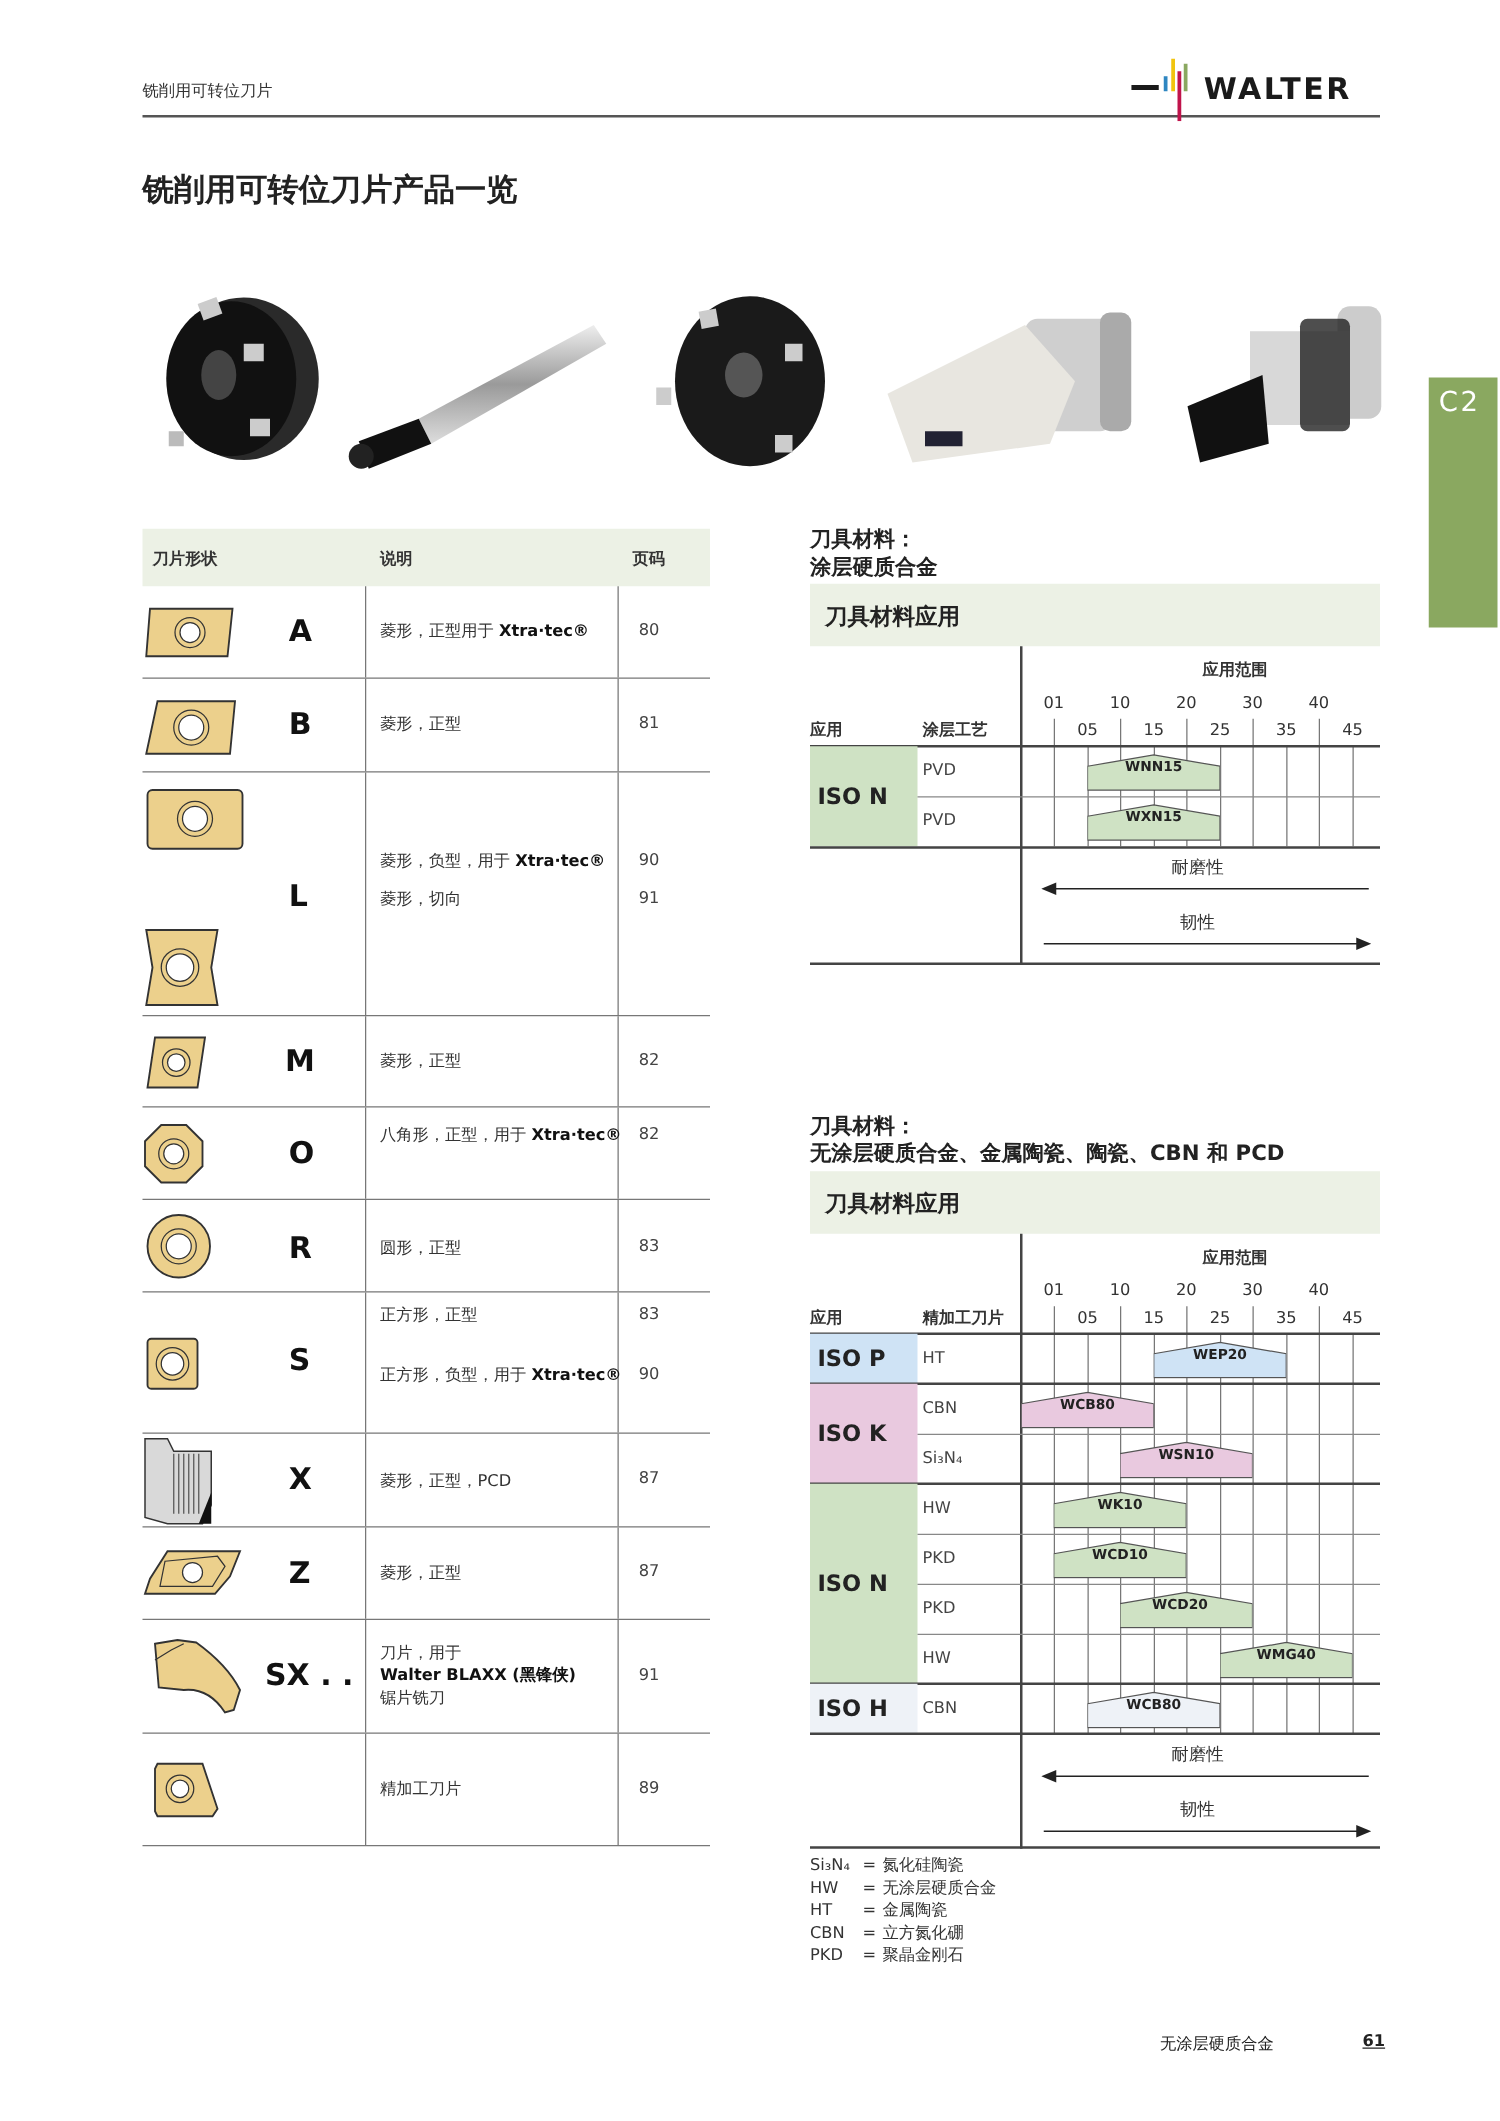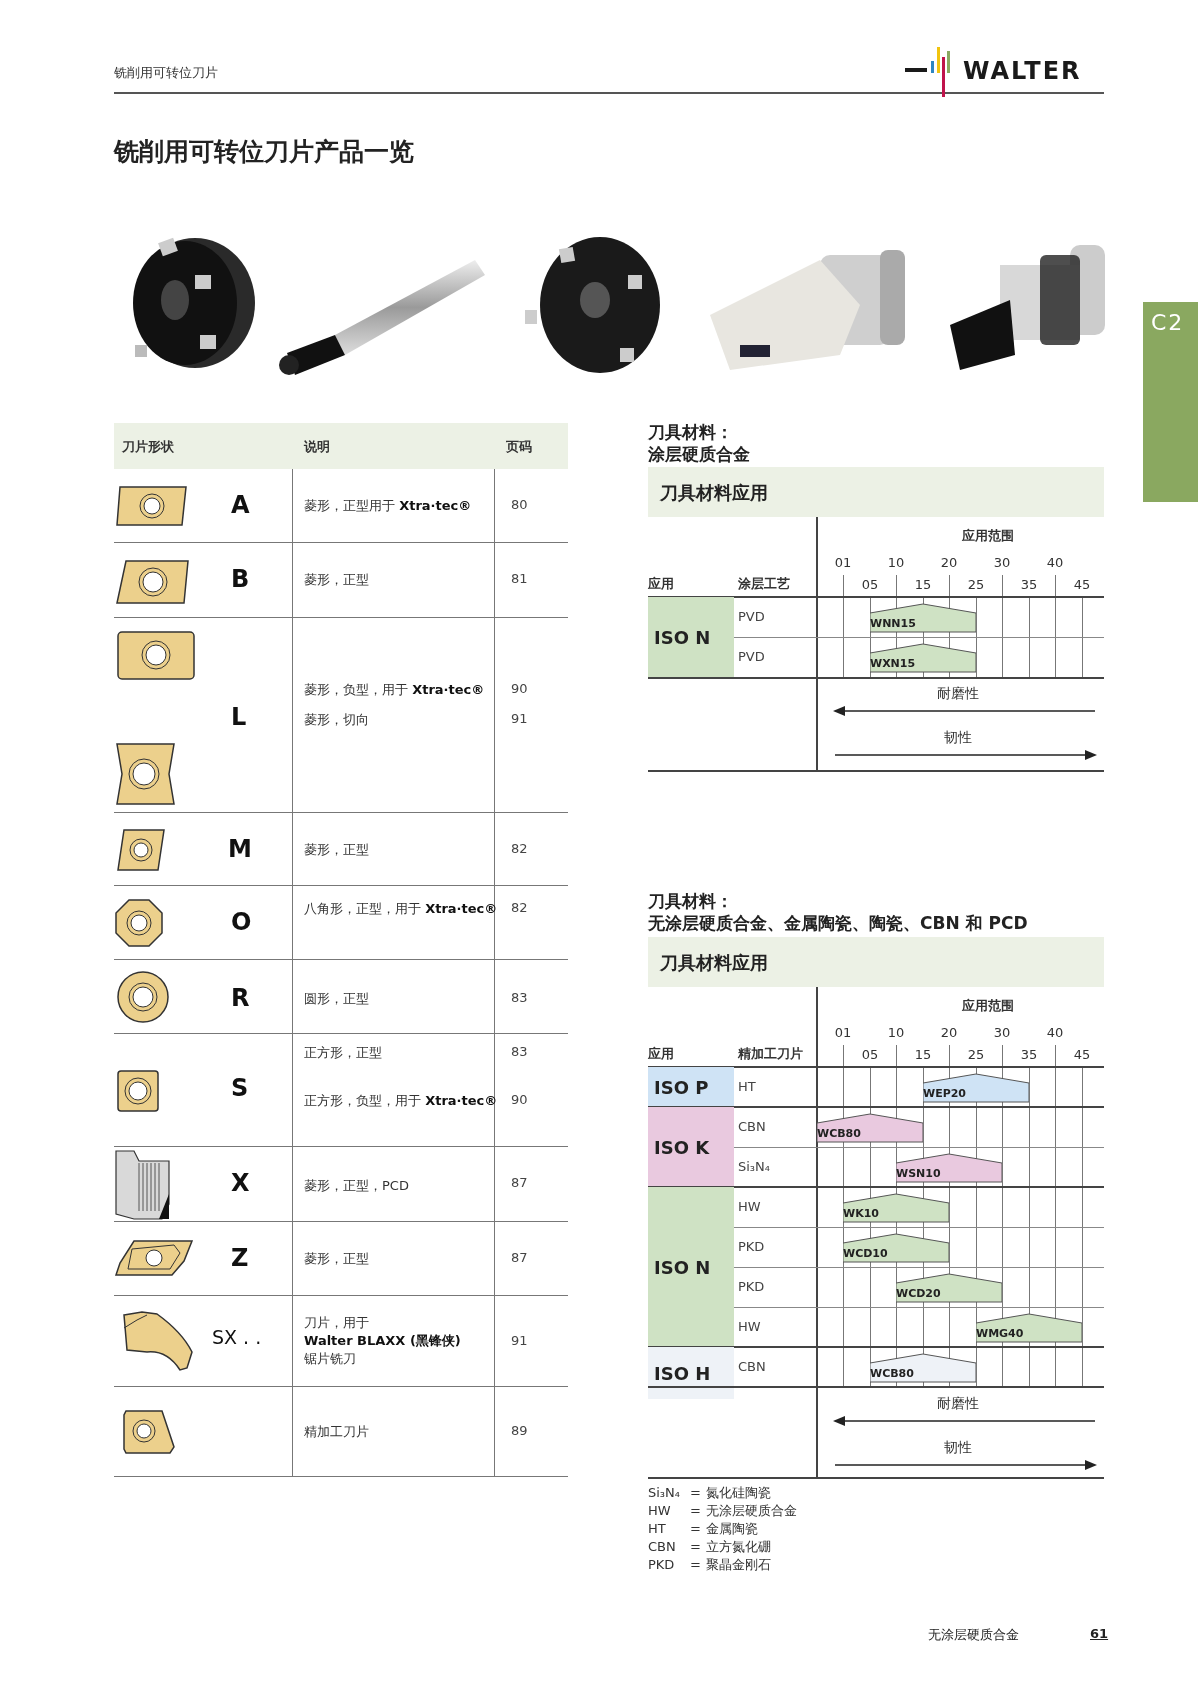--- a/index.html
+++ b/index.html
@@ -35,21 +35,21 @@
   .ct { position: absolute; left: 648px; width: 456px; }
   .colhdr { position: absolute; font-size: 13px; font-weight: bold; color: #333; }
   .tick { position: absolute; font-size: 13px; color: #333; width: 30px; text-align: center; margin-left: -15px; }
   .gline { position: absolute; width: 1px; background: #777; }
   .hline { position: absolute; height: 2px; background: #444; }
   .thin { position: absolute; height: 1px; background: #888; }
   .iso { position: absolute; font-size: 18px; font-weight: bold; color: #222; padding-left: 6px; display: flex; align-items: center; }
   .mat { position: absolute; font-size: 13px; color: #444; }
   .grade { position: absolute; }
   .grade svg { display: block; }
-  .grade span { position: absolute; left: 0; right: 0; bottom: 3px; text-align: left; font-size: 11px; font-weight: bold; color: #222; }
+  .grade span { position: absolute; left: 0; right: 0; bottom: 13px; text-align: center; font-size: 11px; font-weight: bold; color: #222; }
   .arrow-label { position: absolute; font-size: 14px; color: #333; width: 100px; text-align: center; }
   .legend { left: 648px; top: 1484px; font-size: 13px; color: #333; line-height: 18px; }
   .legend .k { display: inline-block; width: 42px; }
   .legend .eq { display: inline-block; width: 16px; }
   .footer-label { left: 928px; top: 1626px; font-size: 13px; color: #222; }
   .footer-page { left: 1090px; top: 1626px; font-size: 13px; font-weight: bold; color: #222; text-decoration: underline; }
 </style>
 </head>
 <body>
 
@@ -256,21 +256,21 @@
     <span class="pg" style="top:28px">87</span>
   </div>
 
   <div class="lt-row" style="height:91px">
     <div class="vl1"></div>
       <div class="vl2"></div>
     <svg class="shape" style="left:8px;top:14px" width="75" height="62">
         <path d="M2,5 L20,2 L35,4 Q60,22 70,42 L65,58 L58,60 Q45,40 25,42 L5,40 Z" fill="#ecd08c" stroke="#333" stroke-width="1.5"></path>
         <path d="M2,18 L15,10 L25,5" fill="none" stroke="#333"></path>
       </svg>
-    <span class="code" style="left:98px;top:30px;font-size:19px;font-weight:normal">SX . .</span>
+    <span class="code" style="left:98px;top:30px;font-size:24px;font-weight:bold">SX . .</span>
     <div class="desc" style="top:18px"><span>刀片，用于</span></div>
     <div class="desc" style="top:36px"><b>Walter BLAXX (黑锋侠)</b></div>
     <div class="desc" style="top:54px"><span>锯片铣刀</span></div>
     <span class="pg" style="top:37px">91</span>
   </div>
 
   <div class="lt-row" style="height:90px">
     <div class="vl1"></div>
       <div class="vl2"></div>
     <svg class="shape" style="left:8px;top:22px" width="55" height="46">
@@ -393,21 +393,21 @@
   <div class="iso" style="left:0;top:200px;width:86px;height:160px;background:#cfe2c4">ISO N</div>
   <span class="mat" style="left:90px;top:212px">HW</span>
   <div class="thin" style="left:86px;top:240px;width:370px"></div>
   <span class="mat" style="left:90px;top:252px">PKD</span>
   <div class="thin" style="left:86px;top:280px;width:370px"></div>
   <span class="mat" style="left:90px;top:292px">PKD</span>
   <div class="thin" style="left:86px;top:320px;width:370px"></div>
   <span class="mat" style="left:90px;top:332px">HW</span>
   <div class="hline" style="left:0;top:359px;width:456px"></div>
 
-  <div class="iso" style="left:0;top:360px;width:86px;height:52px;background:#eef2f7">ISO H</div>
+  <div class="iso" style="left:0;top:360px;width:86px;height:40px;background:#eef2f7">ISO H</div>
   <span class="mat" style="left:90px;top:372px">CBN</span>
   <div class="hline" style="left:0;top:399px;width:456px"></div>
 
   <div class="grade" style="left:275px;top:86px;width:106px;height:30px">
     <svg width="106" height="30">
         <polygon points="0,10 53,1 106,10 106,29 0,29" fill="#cfe3f5" stroke="#555"></polygon>
       </svg>
     <span>WEP20</span>
   </div>
   <div class="grade" style="left:169px;top:126px;width:106px;height:30px">

